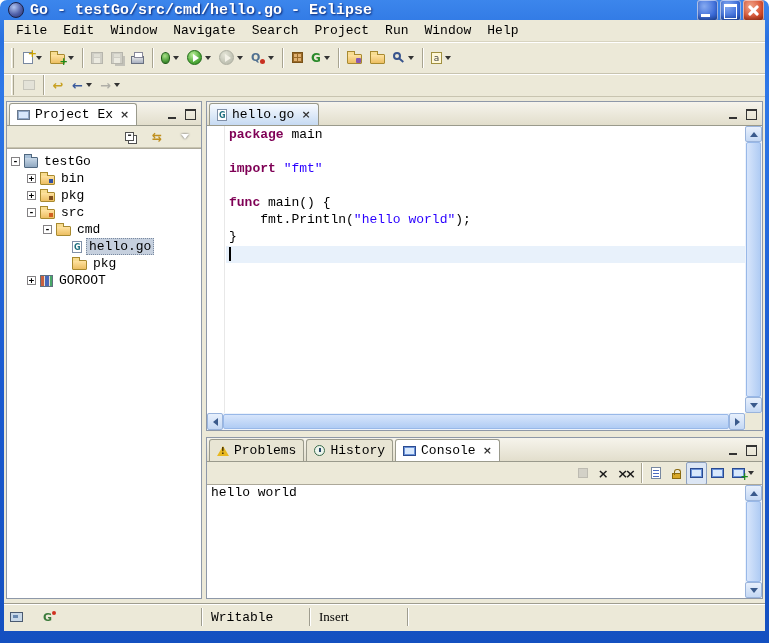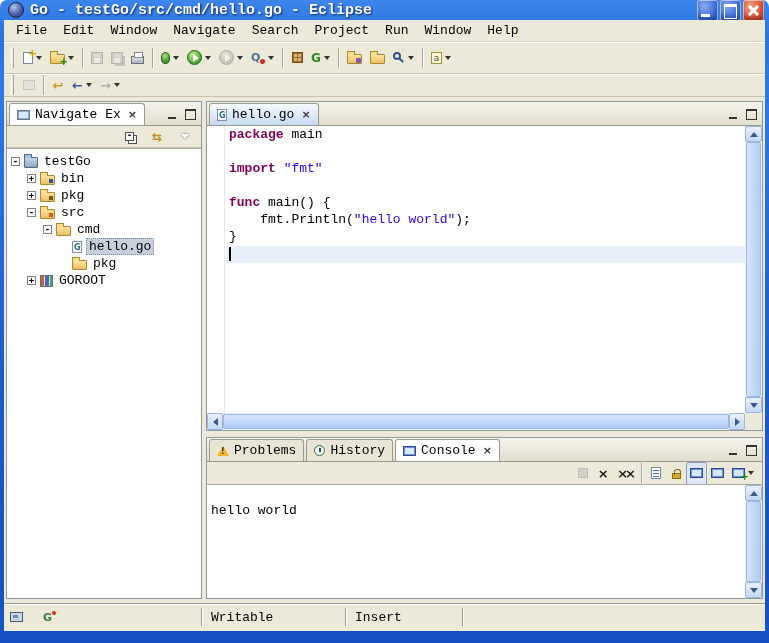--- a/index.html
+++ b/index.html
@@ -210,30 +210,30 @@
   .tri { width:0; height:0; display:inline-block; }
   .tri-up    { border-left:4px solid transparent; border-right:4px solid transparent; border-bottom:5px solid #3A5A8C; }
   .tri-down  { border-left:4px solid transparent; border-right:4px solid transparent; border-top:5px solid #3A5A8C; }
   .tri-left  { border-top:4px solid transparent; border-bottom:4px solid transparent; border-right:5px solid #3A5A8C; }
   .tri-right { border-top:4px solid transparent; border-bottom:4px solid transparent; border-left:5px solid #3A5A8C; }
 
   
   .chead { height:18px; display:flex; align-items:center; padding-left:5px; font-weight:bold; white-space:nowrap; flex:0 0 auto; }
   .ctb { height:22px; display:flex; align-items:center; justify-content:flex-end; padding-right:4px; flex:0 0 auto; }
   .cout { flex:1; background:#fff; border-top:1px solid #ACA899; position:relative; }
-  .couttext { position:absolute; left:4px; top:18px; white-space:pre; }
+  .couttext { position:absolute; left:4px; top:0; white-space:pre; }
 
   
   .statusbar { height:27px; background:#ECE9D8; border-top:1px solid #9F9D8F; box-shadow:inset 0 1px 0 #fff;
                display:flex; align-items:center; }
   .sb-icons { width:197px; display:flex; align-items:center; gap:20px; padding-left:6px; }
   .ssep { width:2px; height:18px; border-left:1px solid #9F9D8F; border-right:1px solid #fff; flex:0 0 auto; }
   .sb-cell { display:flex; align-items:center; padding-left:8px; height:100%; }
-  .sb-cell-1 { width:142px; }
-  .sb-cell-2 { width:115px; }
+  .sb-cell-1 { width:106px; }
+  .sb-cell-2 { width:96px;font-family:Liberation Serif, serif; }
 </style>
 </head>
 <body>
 
 <div class="win">
   <div class="titlebar">
     <span class="title-icon"></span>
     <span class="title-text">Go - testGo/src/cmd/hello.go - Eclipse</span>
     <span class="wbtn wbtn-min"></span>
     <span class="wbtn wbtn-max"></span>
@@ -336,21 +336,21 @@
           <span class="dda"></span>
         </span>
       </div>
 
     <div class="main">
 
       <div class="panel explorer">
         <div class="tabbar">
           <div class="vtab active">
             <span class="i-exp-tab"></span>
-            <span>Navigate Ex</span>
+            <span>Project Ex</span>
             <span class="tclose"></span>
           </div>
           <span class="winbtns">
             <span class="pbtn pbtn-min"></span>
             <span class="pbtn pbtn-max"></span>
           </span>
         </div>
         <div class="viewtb">
             <span class="tbtn">
               <span class="i-collapse-all"></span>

